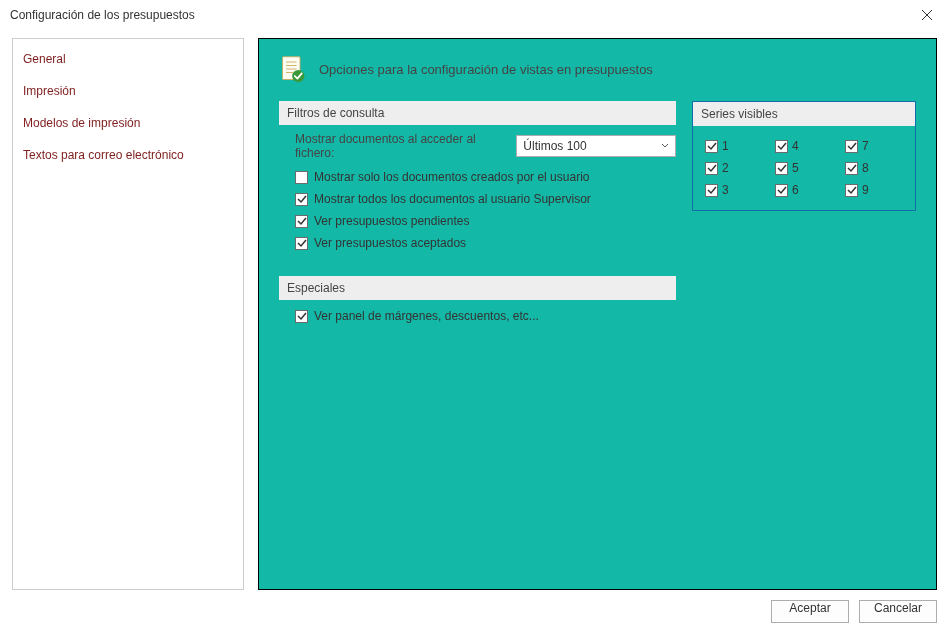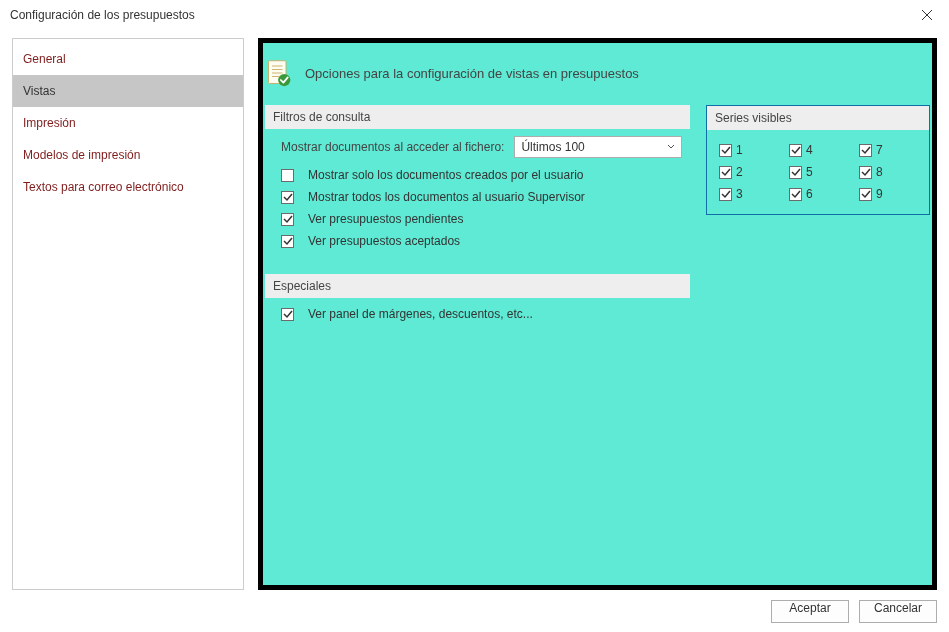--- a/index.html
+++ b/index.html
@@ -57,23 +57,23 @@
     cursor: pointer;
     font-size: 12px;
   }
   .sidebar-item.selected {
     background: #c6c6c6;
     color: #333;
   }
   
   .content {
     flex: 1;
-    border: 5px solid #000000;
-    background: #5eead4;
-    padding: 12px 2px;
+    border: 1px solid #000000;
+    background: #14b8a6;
+    padding: 12px 20px;
     overflow: hidden;
   }
   .content-header {
     display: flex;
     align-items: center;
     gap: 12px;
     margin-bottom: 18px;
     padding-top: 4px;
   }
   .content-header-icon {
@@ -122,21 +122,21 @@
     padding: 0 6px;
     cursor: pointer;
   }
   .select-wrap .sel-value { flex: 1; font-size: 12px; color: #333; }
   .select-wrap .caret {
     width: 8px; height: 8px;
   }
   .chk-row {
     display: flex;
     align-items: center;
-    gap: 14px;
+    gap: 6px;
     padding: 2px 0 2px 16px;
     line-height: 18px;
   }
   .chk {
     width: 13px; height: 13px;
     border: 1px solid #6b6b6b;
     background: #fff;
     display: inline-flex;
     align-items: center;
     justify-content: center;
@@ -197,23 +197,20 @@
       <line x1="10" y1="0" x2="0" y2="10" stroke="#333" stroke-width="1"></line>
     </svg>
   </div>
 </div>
 
 <div class="dialog-body">
 
   <div class="sidebar">
     <div class="sidebar-item">
       <span>General</span>
-    </div>
-    <div class="sidebar-item selected">
-      <span>Vistas</span>
     </div>
     <div class="sidebar-item">
       <span>Impresión</span>
     </div>
     <div class="sidebar-item">
       <span>Modelos de impresión</span>
     </div>
     <div class="sidebar-item">
       <span>Textos para correo electrónico</span>
     </div>

